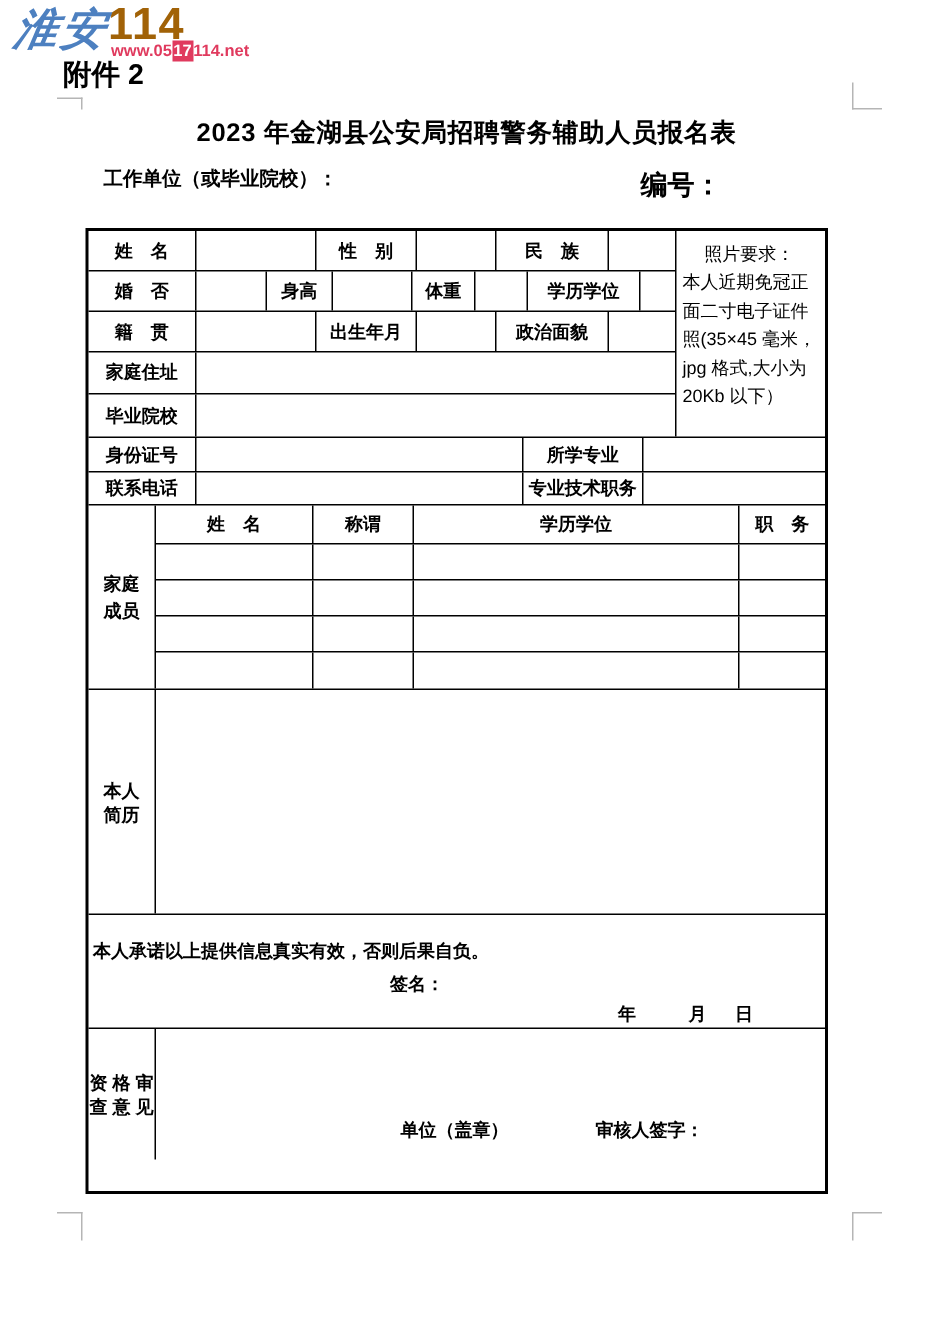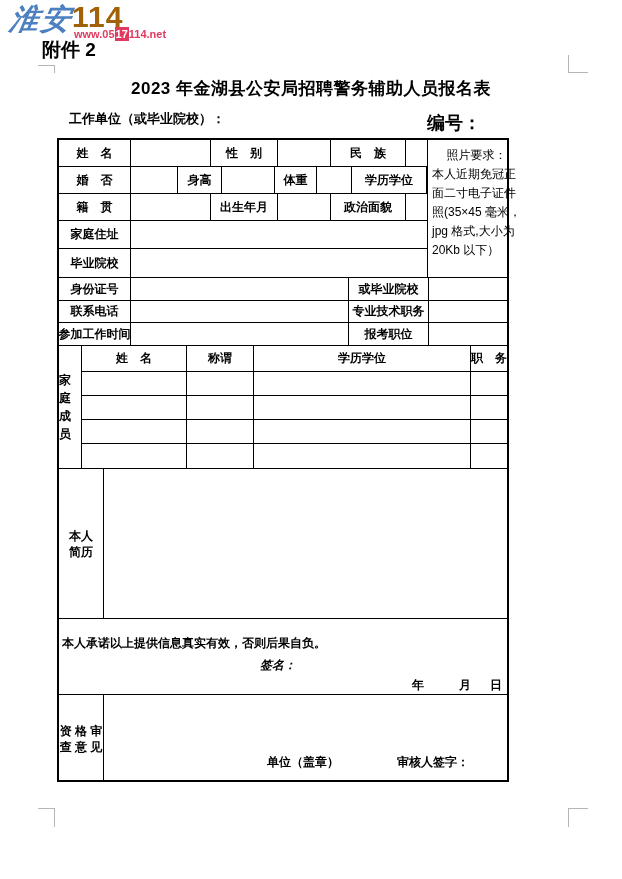--- a/index.html
+++ b/index.html
@@ -19,21 +19,21 @@
   .logo-url { position:absolute; left:64px; top:28px; font-size:11px; font-weight:bold; color:#e03a5e; white-space:nowrap; }
   .logo-url .mid { background:#e03a5e; color:#ffffff; padding:1px 1px; }
   
   .attach { position:absolute; left:42px; top:37px; font-size:19px; font-weight:bold; }
   .title  { position:absolute; left:0; top:77px; width:100%; text-align:center;
             font-size:17px; font-weight:bold; letter-spacing:0.5px; }
   .sub-left  { position:absolute; left:69px;  top:110px; font-size:13px; font-weight:bold; }
   .sub-right { position:absolute; left:427px; top:111px; font-size:18px; font-weight:bold; }
   
   .form {
-    position:absolute; left:57px; top:138px; width:452px; height:644px;
+    position:absolute; left:57px; top:152px; width:495px; height:644px;
     border:2px solid #000; box-sizing:border-box;
     font-size:12px; font-weight:bold;
   }
   .fr { display:flex; border-bottom:1px solid #000; box-sizing:border-box; }
   .fr.nobb { border-bottom:none; }
   .fc { box-sizing:border-box; border-right:1px solid #000;
         display:flex; align-items:center; justify-content:center;
         text-align:center; overflow:hidden; white-space:nowrap; }
   .fc.last { border-right:none; }
   .fc.stack { flex-direction:column; line-height:16px;justify-content:center; }
@@ -41,21 +41,21 @@
   .bandA-left { width:403px; border-right:1px solid #000; box-sizing:border-box; }
   .photo-box { flex:1; font-weight:normal; padding:6px 6px 0 4px; box-sizing:border-box; }
   .photo-box div { line-height:19px; white-space:nowrap; }
   .photo-box .centered { text-align:center; }
   .bandC { display:flex; border-bottom:1px solid #000; box-sizing:border-box; }
   .bandC-label { width:45px; border-right:1px solid #000; box-sizing:border-box;
                  display:flex; flex-direction:column; align-items:center; justify-content:center; line-height:18px; }
   .bandC-grid { flex:1; }
   .pledge { position:relative; display:block; height:76px; box-sizing:border-box; border-bottom:1px solid #000; }
   .pledge .l1 { position:absolute; left:3px;  top:16px; }
-  .pledge .l2 { position:absolute; left:201px; top:38px;font-style:italic; }
+  .pledge .l2 { position:absolute; left:201px; top:38px; }
   .pledge .yy { position:absolute; left:353px; top:58px; }
   .pledge .mm { position:absolute; left:400px; top:58px; }
   .pledge .dd { position:absolute; left:431px; top:58px; }
   .review-content { position:relative; display:block; }
   .review-content .seal { position:absolute; left:163px; bottom:11px; }
   .review-content .sign { position:absolute; left:293px; bottom:11px; }
   
   .mark { position:absolute; }
   .mark.tl { left:38px;  top:65px;  width:16px; height:7px;  border-top:1px solid #b5b5b5;  border-right:1px solid #b5b5b5; }
   .mark.tr { left:568px; top:55px;  width:19px; height:17px; border-left:1px solid #b5b5b5; border-bottom:1px solid #b5b5b5; }
@@ -127,33 +127,27 @@
         <div>面二寸电子证件</div>
         <div>照(35×45 毫米，</div>
         <div>jpg 格式,大小为</div>
         <div>20Kb 以下）</div>
       </div>
     </div>
 
     <div class="fr" style="height:23px">
       <div class="fc" style="width:72px">身份证号</div>
       <div class="fc" style="width:218px"></div>
-      <div class="fc" style="width:80px">或毕业院校</div>
+      <div class="fc" style="width:80px">所学专业</div>
       <div class="fc last" style="flex:1"></div>
     </div>
     <div class="fr" style="height:22px">
       <div class="fc" style="width:72px">联系电话</div>
       <div class="fc" style="width:218px"></div>
       <div class="fc" style="width:80px">专业技术职务</div>
-      <div class="fc last" style="flex:1"></div>
-    </div>
-    <div class="fr" style="height:23px">
-      <div class="fc" style="width:72px">参加工作时间</div>
-      <div class="fc" style="width:218px"></div>
-      <div class="fc" style="width:80px">报考职位</div>
       <div class="fc last" style="flex:1"></div>
     </div>
 
     <div class="bandC">
       <div class="bandC-label">
         <span>家庭</span>
         <span>成员</span>
       </div>
       <div class="bandC-grid">
         <div class="fr" style="height:26px">

